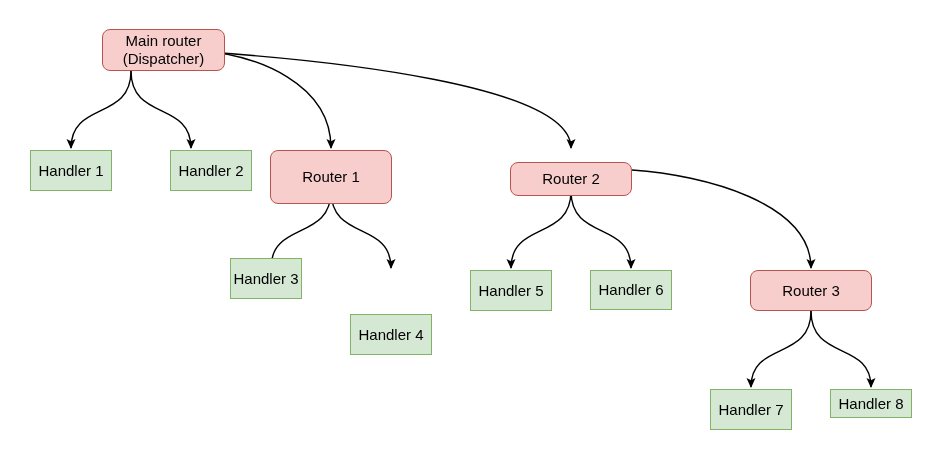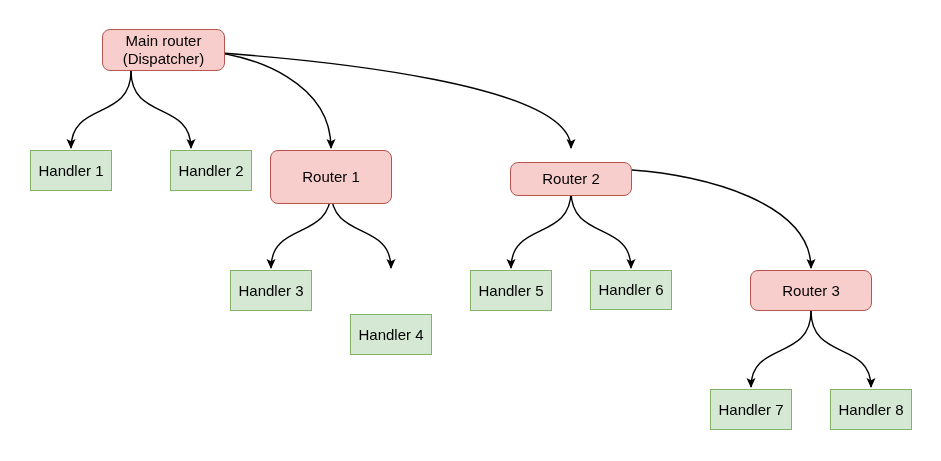--- a/index.html
+++ b/index.html
@@ -86,21 +86,21 @@
   </div>
 
   <div class="node router" style="left:270px; top:150px; width:122px; height:54px;">
     <span>Router 1</span>
   </div>
 
   <div class="node router" style="left:510px; top:150px; width:122px; height:34px;margin-top:12px;">
     <span>Router 2</span>
   </div>
 
-  <div class="node handler" style="left:230px; top:270px; width:82px; height:41px;">
+  <div class="node handler" style="left:230px; top:258px; width:72px; height:41px;">
     <span>Handler 3</span>
   </div>
 
   <div class="node handler" style="left:350px; top:270px; width:82px; height:41px;margin-top:44px;">
     <span>Handler 4</span>
   </div>
 
   <div class="node handler" style="left:470px; top:270px; width:82px; height:41px;">
     <span>Handler 5</span>
   </div>
@@ -110,17 +110,17 @@
   </div>
 
   <div class="node router" style="left:750px; top:270px; width:122px; height:41px;align-items:center;">
     <span>Router 3</span>
   </div>
 
   <div class="node handler" style="left:710px; top:389px; width:82px; height:41px;">
     <span>Handler 7</span>
   </div>
 
-  <div class="node handler" style="left:830px; top:389px; width:82px; height:41px;">
+  <div class="node handler" style="left:830px; top:389px; width:82px; height:29px;">
     <span>Handler 8</span>
   </div>
 
 </div>
 
 </body></html>

